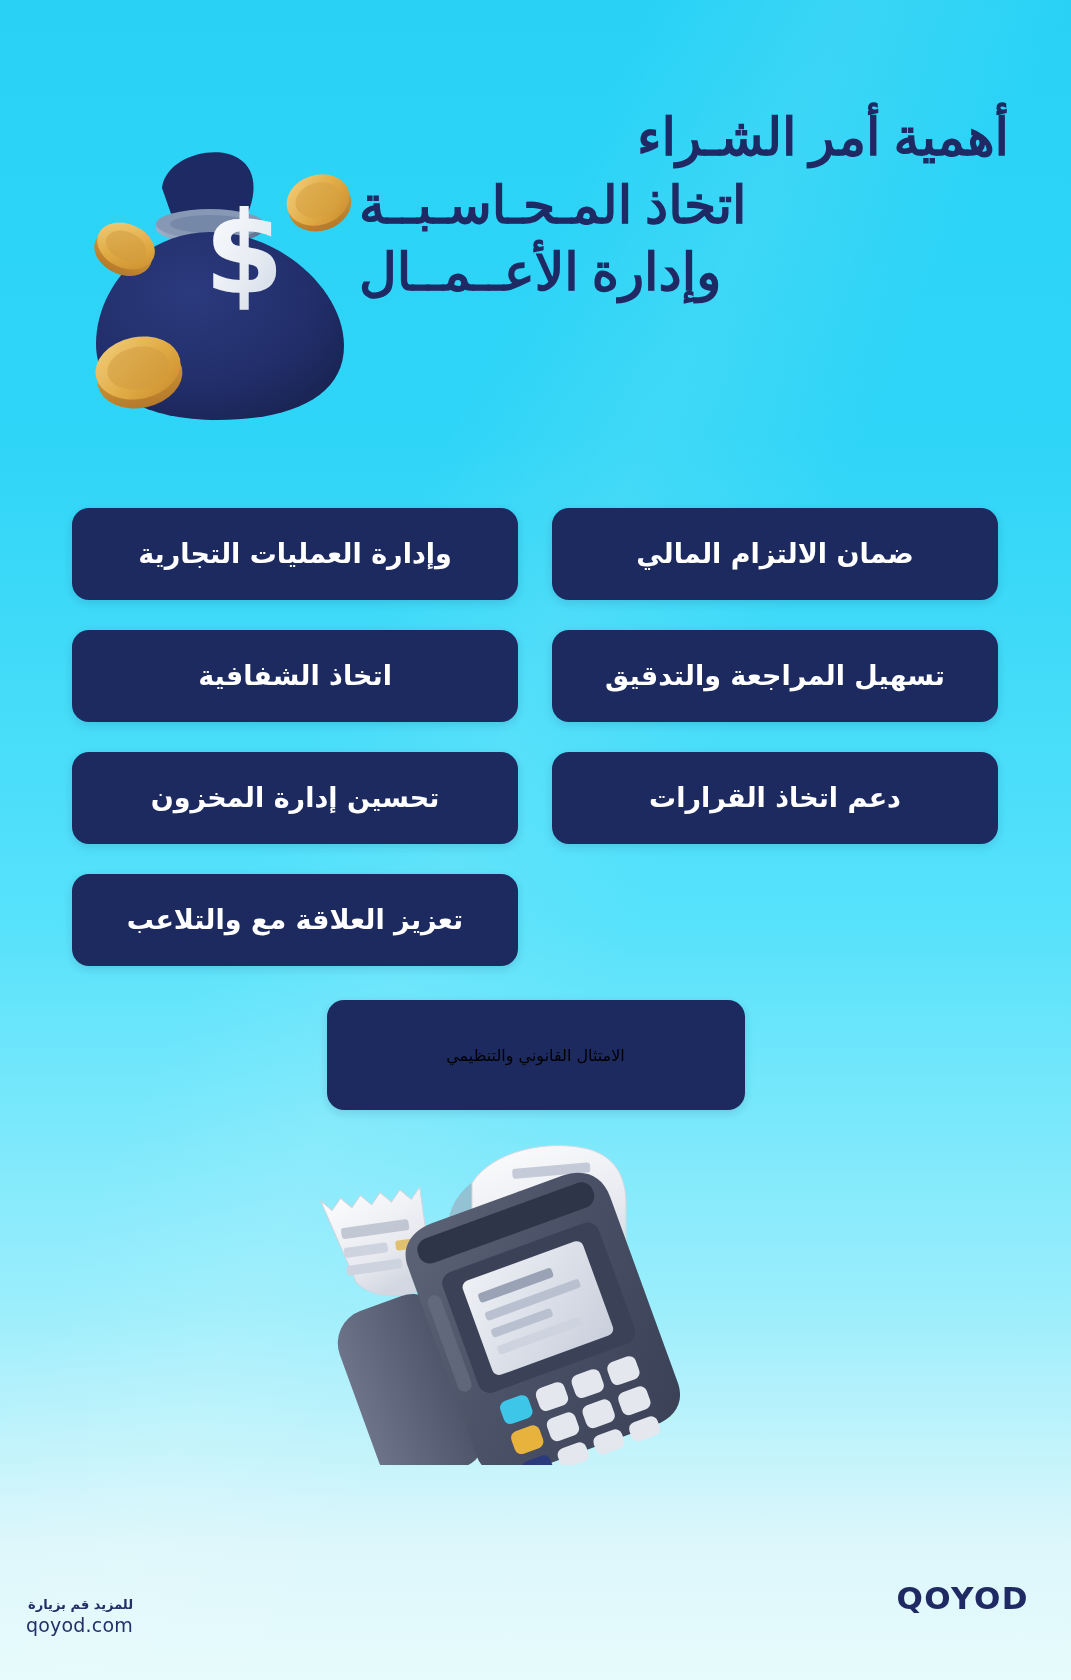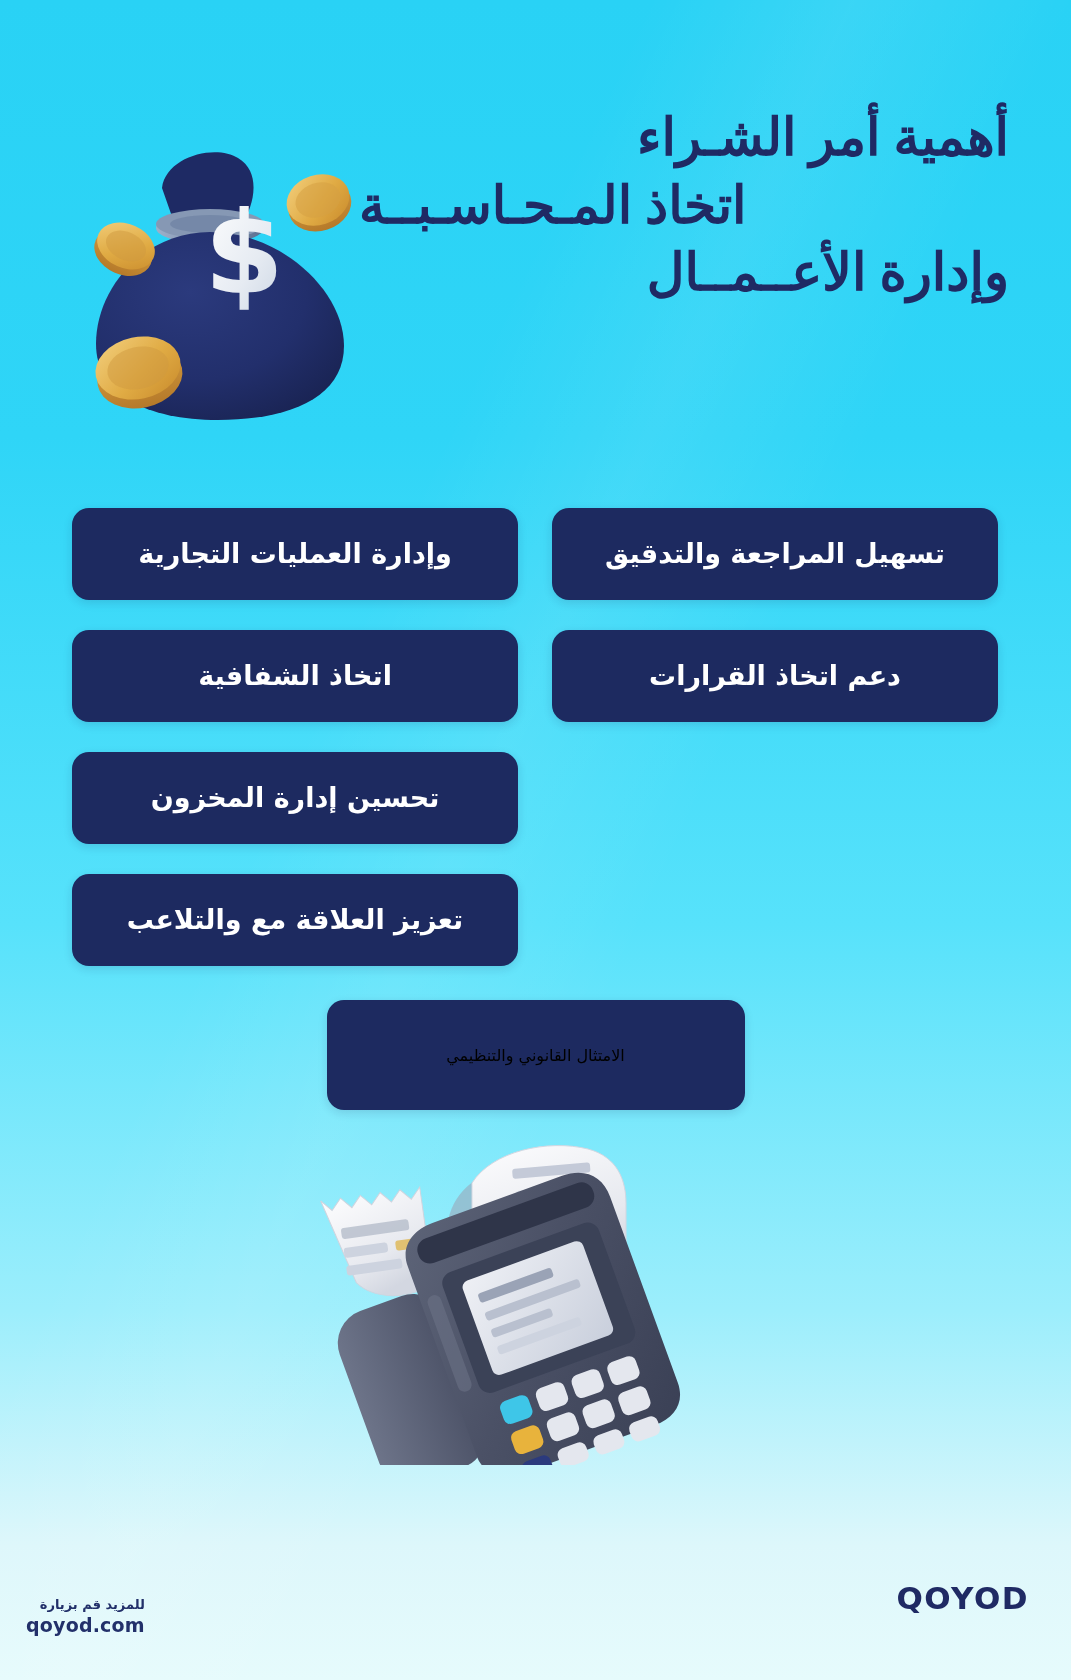--- a/index.html
+++ b/index.html
@@ -45,21 +45,21 @@
   .title-line {
     font-size: 52px;
     font-weight: 700;
     line-height: 1.30;
     letter-spacing: 0px;
     color: #1f2a64;
     white-space: nowrap;
     font-family: Liberation Serif, serif;
   }
   .title-line.l2, .title-line.l3 { text-align: left; }
-  .title-line.l3 { text-align: right; }
+  .title-line.l3 { }
 
   
   .moneybag-wrap {
     position: absolute;
     left: 66px;
     top: 128px;
     width: 300px;
     height: 300px;
   }
 
@@ -137,21 +137,21 @@
   }
   .footer-note .line1 {
     font-size: 13px;
     font-weight: 700;
     line-height: 1.4;
     direction: rtl;
     text-align: right;
   }
   .footer-note .line2 {
     font-size: 19px;
-    font-weight: 700;
+    font-weight: 400;
     direction: ltr;
     text-align: center;
     letter-spacing: 0.2px;
   }
   .brand-logo {
     position: absolute;
     right: 42px;
     bottom: 64px;
     font-size: 31px;
     font-weight: 700;
@@ -247,20 +247,23 @@
         <span class="label">اتخاذ الشفافية</span>
       </div>
       <div class="card">
         <span class="label">تحسين إدارة المخزون</span>
       </div>
       <div class="card">
         <span class="label">تعزيز العلاقة مع والتلاعب</span>
       </div>
     </div>
     <div class="col">
+      <div class="card">
+        <span class="label">ضمان الالتزام المالي</span>
+      </div>
       <div class="card">
         <span class="label">تسهيل المراجعة والتدقيق</span>
       </div>
       <div class="card">
         <span class="label">دعم اتخاذ القرارات</span>
       </div>
     </div>
   </div>
 
   <div class="card-center-wrap">

